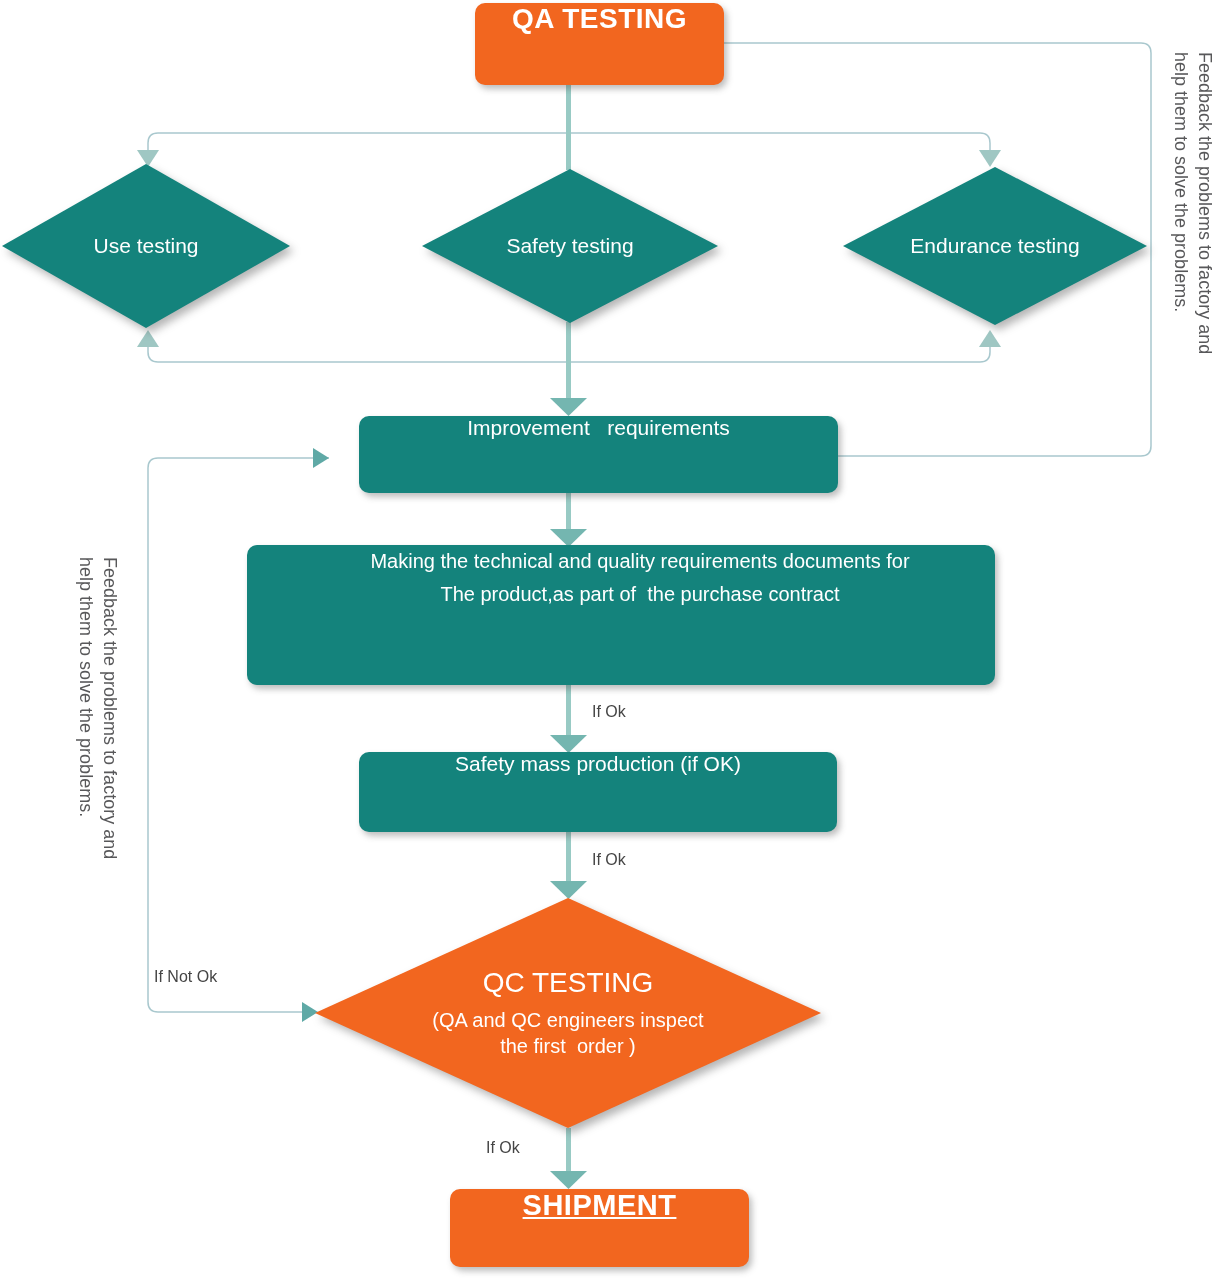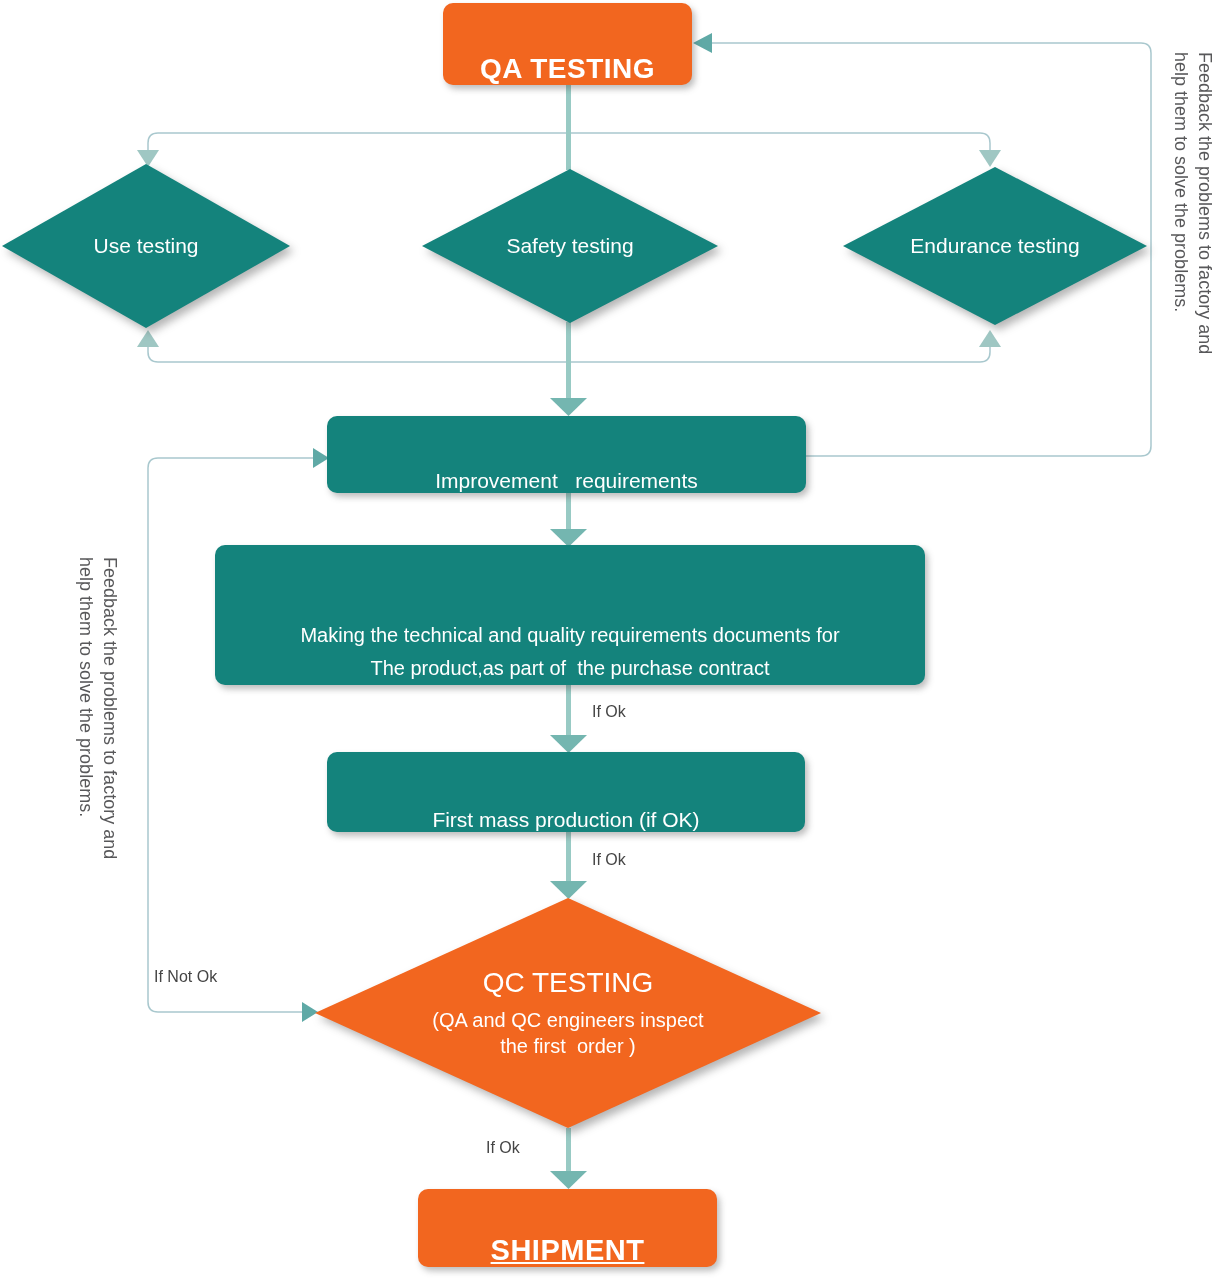--- a/index.html
+++ b/index.html
@@ -7,22 +7,22 @@
     position:relative;width:1224px;height:1281px;background:#ffffff;
     font-family:"Liberation Sans","DejaVu Sans",sans-serif;overflow:hidden;
   }
   svg.connectors{position:absolute;left:0;top:0;width:1224px;height:1281px;}
   .edge-thick{stroke:var(--main-line,#98CAC4);stroke-width:5;fill:none;}
   .edge-thin{stroke:var(--loop-line,#A9C8CE);stroke-width:1.5;fill:none;}
   .arrow-main{fill:var(--main-arrow,#74B6B0);}
   .arrow-loop{fill:var(--loop-arrow,#5FA9A6);}
   .arrow-bracket{fill:var(--bracket-arrow,#9FC7C3);}
   .node{
-    position:absolute;display:flex;flex-direction:column;align-items:center;justify-content:flex-end;
-    color:#ffffff;text-align:center;
+    position:absolute;display:flex;flex-direction:column;align-items:center;justify-content:flex-start;
+    color:#ffffff;text-align:center;margin-left:32px;
   }
   .box{border-radius:10px;box-shadow:3px 4px 6px rgba(70,70,70,.35);}
   .orange{background:var(--orange,#F2661F);}
   .teal{background:var(--teal,#14837C);}
   .diamond-wrap{position:absolute;filter:drop-shadow(4px 5px 4px rgba(90,90,90,.45));}
   .diamond{
     width:100%;height:100%;clip-path:polygon(50% 0,100% 50%,50% 100%,0 50%);
     display:flex;flex-direction:column;align-items:center;justify-content:center;
     color:#ffffff;text-align:center;
   }
@@ -93,29 +93,29 @@
   <div class="diamond-wrap" style="left:843px;top:167px;width:304px;height:158px;">
     <div class="diamond teal">
       <span class="lbl pre">Endurance testing</span>
     </div>
   </div>
 
   <div class="node box teal" style="left:327px;top:416px;width:479px;height:77px;">
     <span class="lbl pre">Improvement   requirements</span>
   </div>
 
-  <div class="node box teal" style="left:215px;top:545px;width:710px;height:140px;">
+  <div class="node box teal" style="left:215px;top:545px;width:710px;height:140px;padding-left:38px;">
     <div class="docs-line pre">Making the technical and quality requirements documents for</div>
     <div class="docs-line pre">The product,as part of  the purchase contract</div>
   </div>
 
   <div class="edge-label pre" style="left:592px;top:703px;">If Ok</div>
 
   <div class="node box teal" style="left:327px;top:752px;width:478px;height:80px;">
-    <span class="lbl pre">First mass production (if OK)</span>
+    <span class="lbl pre">Safety mass production (if OK)</span>
   </div>
 
   <div class="edge-label pre" style="left:592px;top:851px;">If Ok</div>
 
   <div class="diamond-wrap" style="left:315px;top:898px;width:506px;height:230px;">
     <div class="diamond orange" style="transform:translateY(0);">
       <div class="qc-title pre">QC TESTING</div>
       <div class="qc-sub pre">(QA and QC engineers inspect</div>
       <div class="qc-sub pre">the first  order )</div>
     </div>

